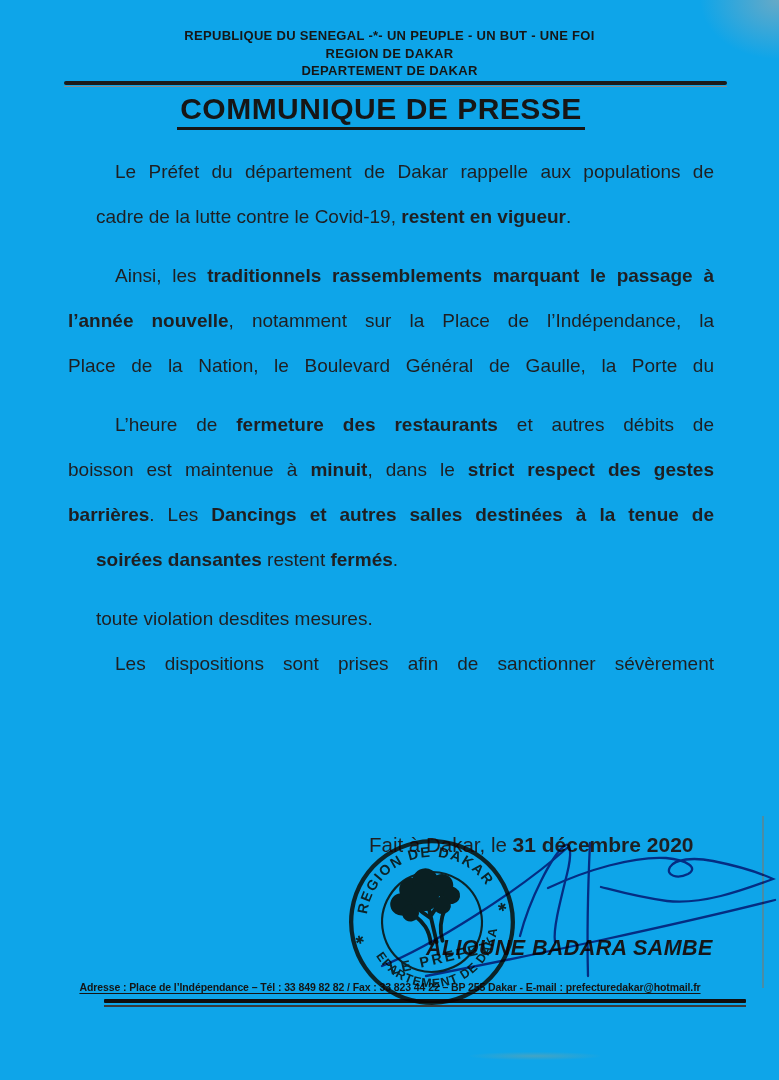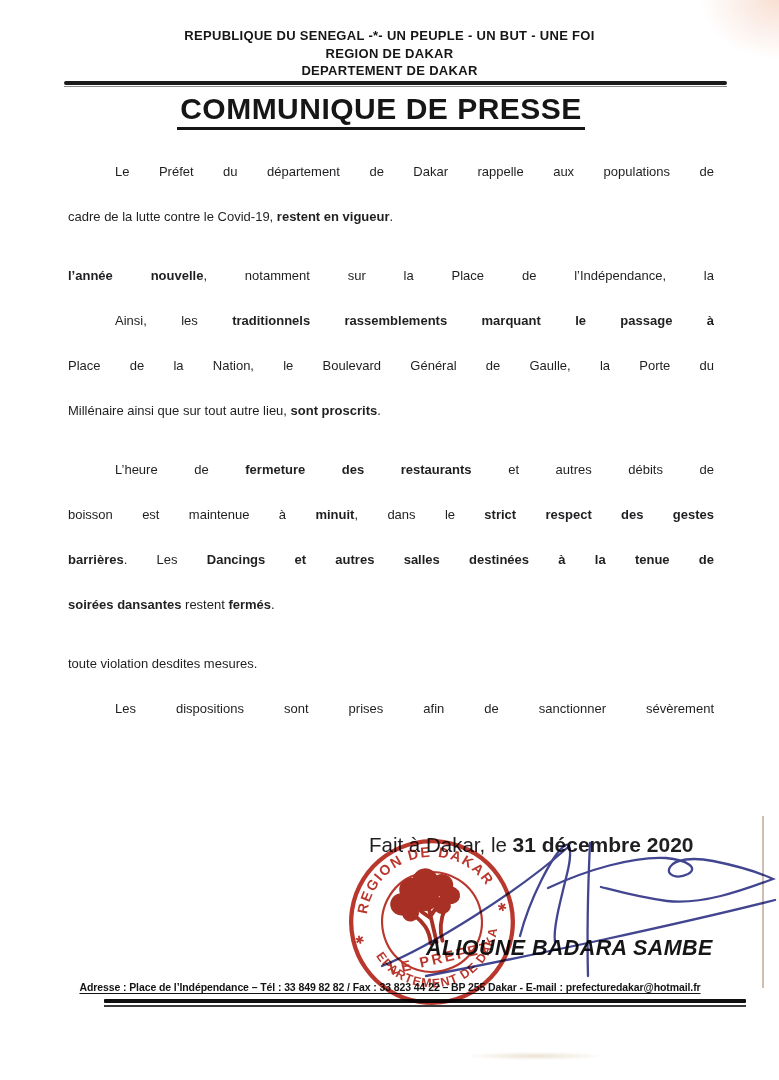--- a/index.html
+++ b/index.html
@@ -1,20 +1,20 @@
 <!DOCTYPE html>
 <html><head>
 <meta charset="utf-8">
 <style>
   html,body{margin:0;padding:0;background:#e8e8e6;}
   .page{
     position:relative;
     width:779px;height:1080px;
     margin:0 auto;
-    background:#ffffff;
+    background:#0ea5e9;
     overflow:hidden;
     font-family:"Liberation Sans", sans-serif;
     color:#1d1d1f;
   }
   
   .letterhead{
     position:absolute;top:27px;left:0;right:0;
     text-align:center;
     font-size:13px;font-weight:bold;letter-spacing:.3px;
     line-height:17.5px;color:#161616;
@@ -28,25 +28,25 @@
     position:absolute;top:92px;left:0;right:17px;text-align:center;
   }
   .doc-title span{
     display:inline-block;
     font-size:30px;font-weight:bold;letter-spacing:.5px;color:#161616;
     border-bottom:3px solid #161616;padding:0 3px 1px 3px;
   }
   
   .bodytext{
     position:absolute;top:149px;left:68px;width:646px;
-    font-size:13px;line-height:45px;color:#1f1f22;
+    font-size:19px;line-height:45px;color:#1f1f22;
   }
   .para{margin:0 0 14px 0;}
   .line{text-align:justify;text-align-last:justify;}
-  .line.last{text-align-last:left;}
+  .line.last{text-align-last:left;margin-left:28px;}
   .line.first{text-indent:47px;}
   .b{font-weight:bold;}
   
   .dateline{
     position:absolute;top:833px;left:369px;
     font-size:20.5px;color:#1f1f22;z-index:1;white-space:nowrap;
   }
   .dateline .b{font-size:21px;margin-top:36px;}
   .stamp{
     position:absolute;left:346px;top:836px;width:172px;height:172px;
@@ -107,24 +107,23 @@
   <div class="doc-title">
     <span>COMMUNIQUE DE PRESSE</span>
   </div>
 
   <div class="bodytext">
       <div class="para">
         <div class="line first"><span>Le Préfet du département de Dakar rappelle aux populations de</span></div>
         <div class="line last"><span>cadre de la lutte contre le Covid-19, </span><span class="b">restent en vigueur</span><span>.</span></div>
       </div>
       <div class="para">
+        <div class="line first"><span>Ainsi, les </span><span class="b">traditionnels rassemblements marquant le passage à</span></div>
         <div class="line"><span class="b">l’année nouvelle</span><span>, notamment sur la Place de l’Indépendance, la</span></div>
-        <div class="line first"><span>Ainsi, les </span><span class="b">traditionnels rassemblements marquant le passage à</span></div>
         <div class="line"><span>Place de la Nation, le Boulevard Général de Gaulle, la Porte du</span></div>
-        <div class="line last"><span>Millénaire ainsi que sur tout autre lieu, </span><span class="b">sont proscrits</span><span>.</span></div>
       </div>
       <div class="para">
         <div class="line first"><span>L’heure de </span><span class="b">fermeture des restaurants</span><span> et autres débits de</span></div>
         <div class="line"><span>boisson est maintenue à </span><span class="b">minuit</span><span>, dans le </span><span class="b">strict respect des gestes</span></div>
         <div class="line"><span class="b">barrières</span><span>. Les </span><span class="b">Dancings et autres salles destinées à la tenue de</span></div>
         <div class="line last"><span class="b">soirées dansantes</span><span> restent </span><span class="b">fermés</span><span>.</span></div>
       </div>
       <div class="para">
         <div class="line last"><span>toute violation desdites mesures.</span></div>
         <div class="line first"><span>Les dispositions sont prises afin de sanctionner sévèrement</span></div>

